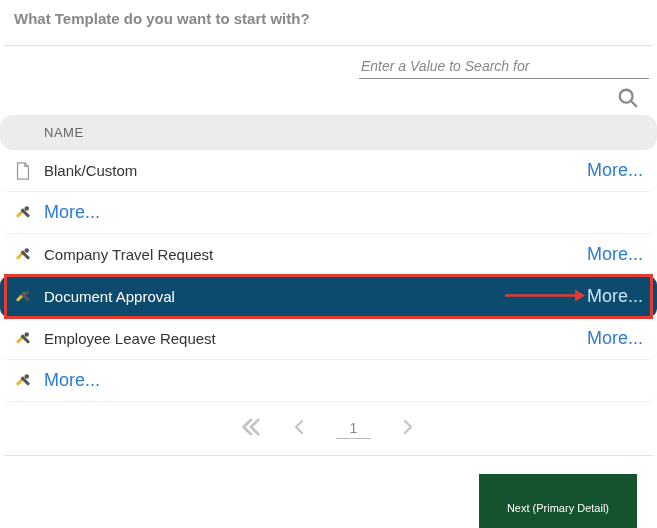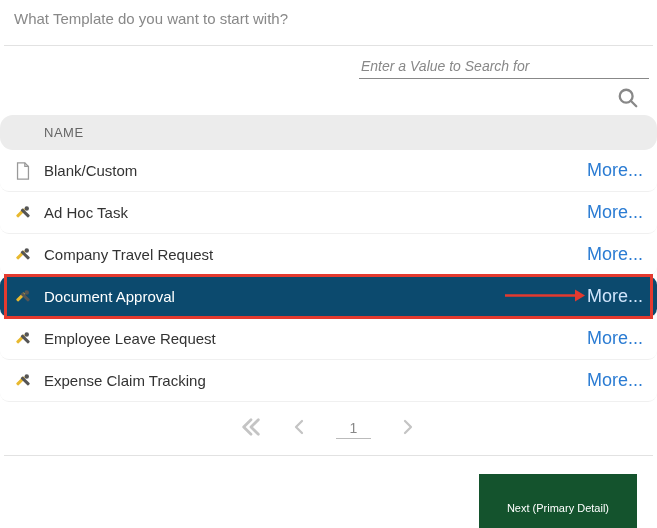--- a/index.html
+++ b/index.html
@@ -8,21 +8,21 @@
     width: 657px;
     height: 528px;
     background: #fff;
     color: #333;
     font-size: 14px;
     position: relative;
   }
   .heading {
     padding: 10px 20px 18px 14px;
     color: #888;
-    font-weight: normal;
+    font-weight: bold;
     font-size: 15px;
   }
   .divider {
     height: 1px;
     background: #e2e2e2;
     margin: 0 4px 0 4px;
   }
   .search-row {
     display: flex;
     justify-content: flex-end;
@@ -172,21 +172,20 @@
       <span class="more-link">More...</span>
     </div>
     <div class="template-row">
       <span class="row-icon">
         <svg width="18" height="18" viewBox="0 0 24 24">
           <rect x="2" y="10" width="14" height="4" rx="1" fill="#e8b92f" transform="rotate(-45 9 12)"></rect>
           <circle cx="17" cy="6" r="3" fill="#555"></circle>
           <rect x="8" y="10" width="14" height="4" rx="1" fill="#555" transform="rotate(45 15 12)"></rect>
         </svg>
       </span>
-      <span class="row-name">Ad Hoc Task</span>
       <span class="more-link">More...</span>
     </div>
     <div class="template-row">
       <span class="row-icon">
         <svg width="18" height="18" viewBox="0 0 24 24">
           <rect x="2" y="10" width="14" height="4" rx="1" fill="#e8b92f" transform="rotate(-45 9 12)"></rect>
           <circle cx="17" cy="6" r="3" fill="#555"></circle>
           <rect x="8" y="10" width="14" height="4" rx="1" fill="#555" transform="rotate(45 15 12)"></rect>
         </svg>
       </span>
@@ -221,21 +220,20 @@
       <span class="more-link">More...</span>
     </div>
     <div class="template-row">
       <span class="row-icon">
         <svg width="18" height="18" viewBox="0 0 24 24">
           <rect x="2" y="10" width="14" height="4" rx="1" fill="#e8b92f" transform="rotate(-45 9 12)"></rect>
           <circle cx="17" cy="6" r="3" fill="#555"></circle>
           <rect x="8" y="10" width="14" height="4" rx="1" fill="#555" transform="rotate(45 15 12)"></rect>
         </svg>
       </span>
-      <span class="row-name">Expense Claim Tracking</span>
       <span class="more-link">More...</span>
     </div>
   </div>
 
 <div class="pager">
   <span class="pg-btn">
     <svg width="22" height="22" viewBox="0 0 24 24">
         <path d="M12 4 L4 12 L12 20 M20 4 L12 12 L20 20" fill="none" stroke="#c4c4c4" stroke-width="3" stroke-linecap="round" stroke-linejoin="round"></path>
       </svg>
   </span>

